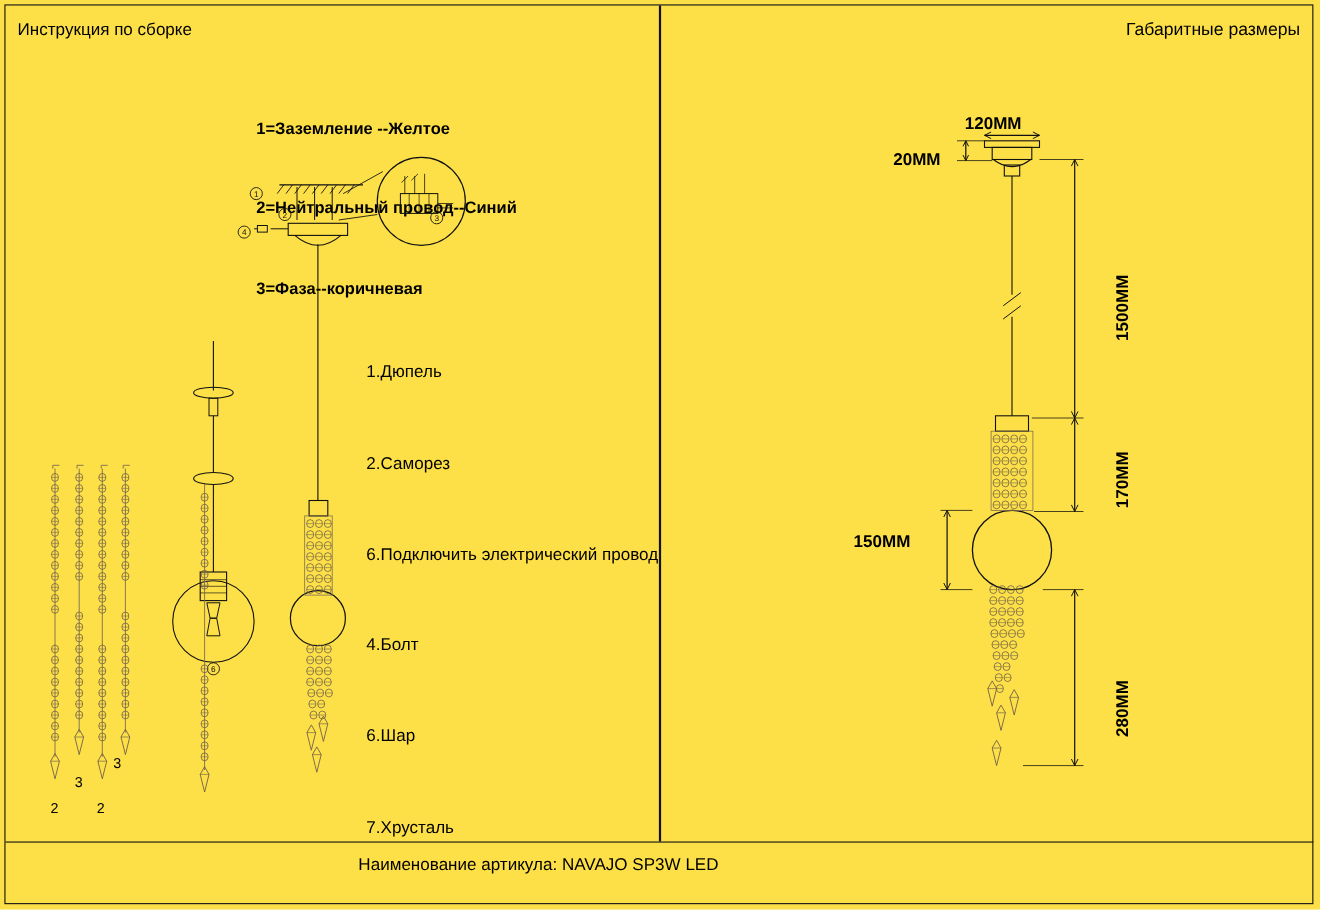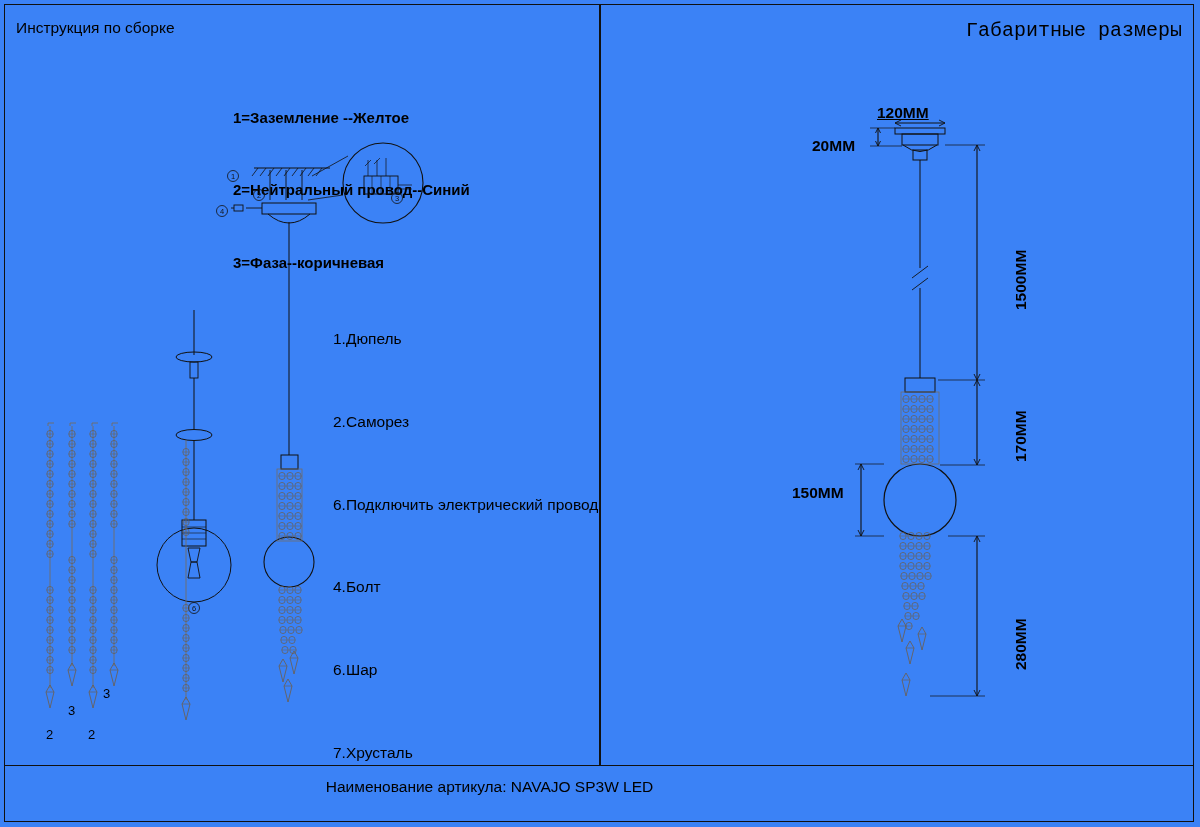--- a/index.html
+++ b/index.html
@@ -8,21 +8,21 @@
     background: #ffffff;
   }
   body {
     font-family: "Liberation Sans", sans-serif;
     color: #1a1a1a;
   }
   #page {
     position: relative;
     width: 1200px;
     height: 827px;
-    background: #3b82f6;
+    background: #fde047;
     overflow: hidden;
   }
   .frame {
     position: absolute;
     left: 4px;
     top: 4px;
     width: 1190px;
     height: 818px;
     border: 1px solid #111;
     box-sizing: border-box;
@@ -51,22 +51,21 @@
     color: #000;
   }
   .title-left {
     left: 16px;
     top: 18px;
     font-size: 15.5px;
   }
   .title-right {
     right: 18px;
     top: 18px;
-    font-size: 20px;
-    font-family: Liberation Mono, monospace;
+    font-size: 16px;
   }
   .wire-legend {
     left: 233px;
     top: 57px;
     font-size: 15px;
     font-weight: bold;
     line-height: 1.62;
   }
   .parts-list {
     left: 333px;
@@ -123,25 +122,25 @@
 
   <div class="lbl parts-list">
     <div>1.Дюпель</div>
     <div>2.Саморез</div>
     <div>6.Подключить электрический провод</div>
     <div>4.Болт</div>
     <div>6.Шар</div>
     <div>7.Хрусталь</div>
   </div>
 
-  <div class="dim" style="left:877px; top:104px;text-decoration:underline;">120MM</div>
+  <div class="dim" style="left:877px; top:104px;">120MM</div>
   <div class="dim" style="left:812px; top:137px;">20MM</div>
   <div class="dim vert" style="left:1012px; top:310px;">1500MM</div>
   <div class="dim vert" style="left:1012px; top:462px;">170MM</div>
-  <div class="dim" style="left:776px; top:484px;margin-left:16px;">150MM</div>
+  <div class="dim" style="left:776px; top:484px;">150MM</div>
   <div class="dim vert" style="left:1012px; top:670px;">280MM</div>
 
   <div class="lbl" style="left:68px; top:703px; font-size:13px;">3</div>
   <div class="lbl" style="left:46px; top:727px; font-size:13px;">2</div>
   <div class="lbl" style="left:103px; top:686px; font-size:13px;">3</div>
   <div class="lbl" style="left:88px; top:727px; font-size:13px;">2</div>
 
   <div class="footer">Наименование артикула: NAVAJO SP3W LED</div>
 
   <svg class="art" viewBox="0 0 1200 827">

